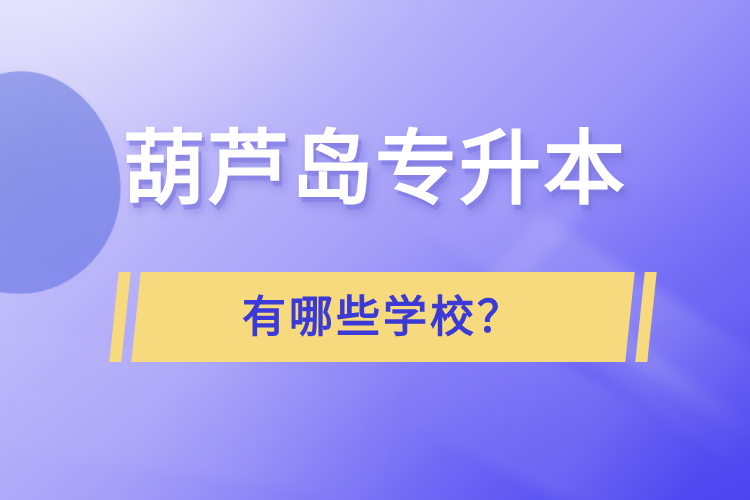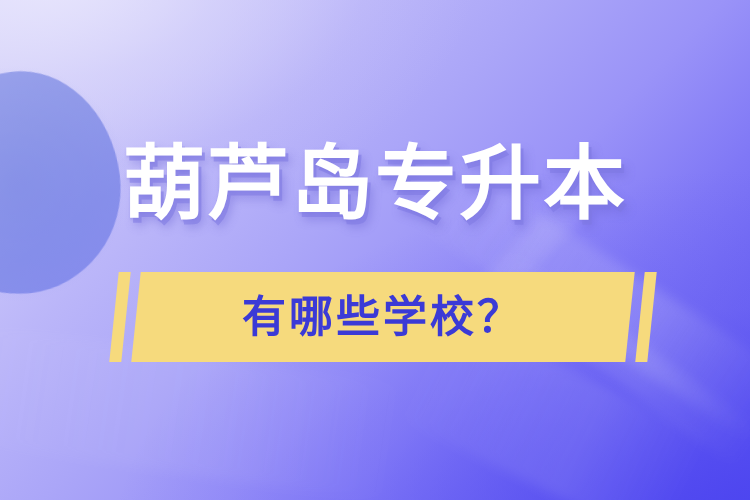--- a/index.html
+++ b/index.html
@@ -134,21 +134,20 @@
     font-size: 82px;
     line-height: 1.05;
     font-weight: 700;
     letter-spacing: 2px;
     color: #ffffff;
     text-shadow:
         3px 5px 0px rgba(126,120,225,0.55),
         5px 8px 10px rgba(104,98,210,0.42),
         0px 2px 2px rgba(130,124,228,0.30);
     white-space: nowrap;
-    margin-top: 15px;
   }
 
   
   .banner {
     position: absolute;
     left: 110px;
     top: 272px;
     width: 546px;
     height: 90px;
   }

